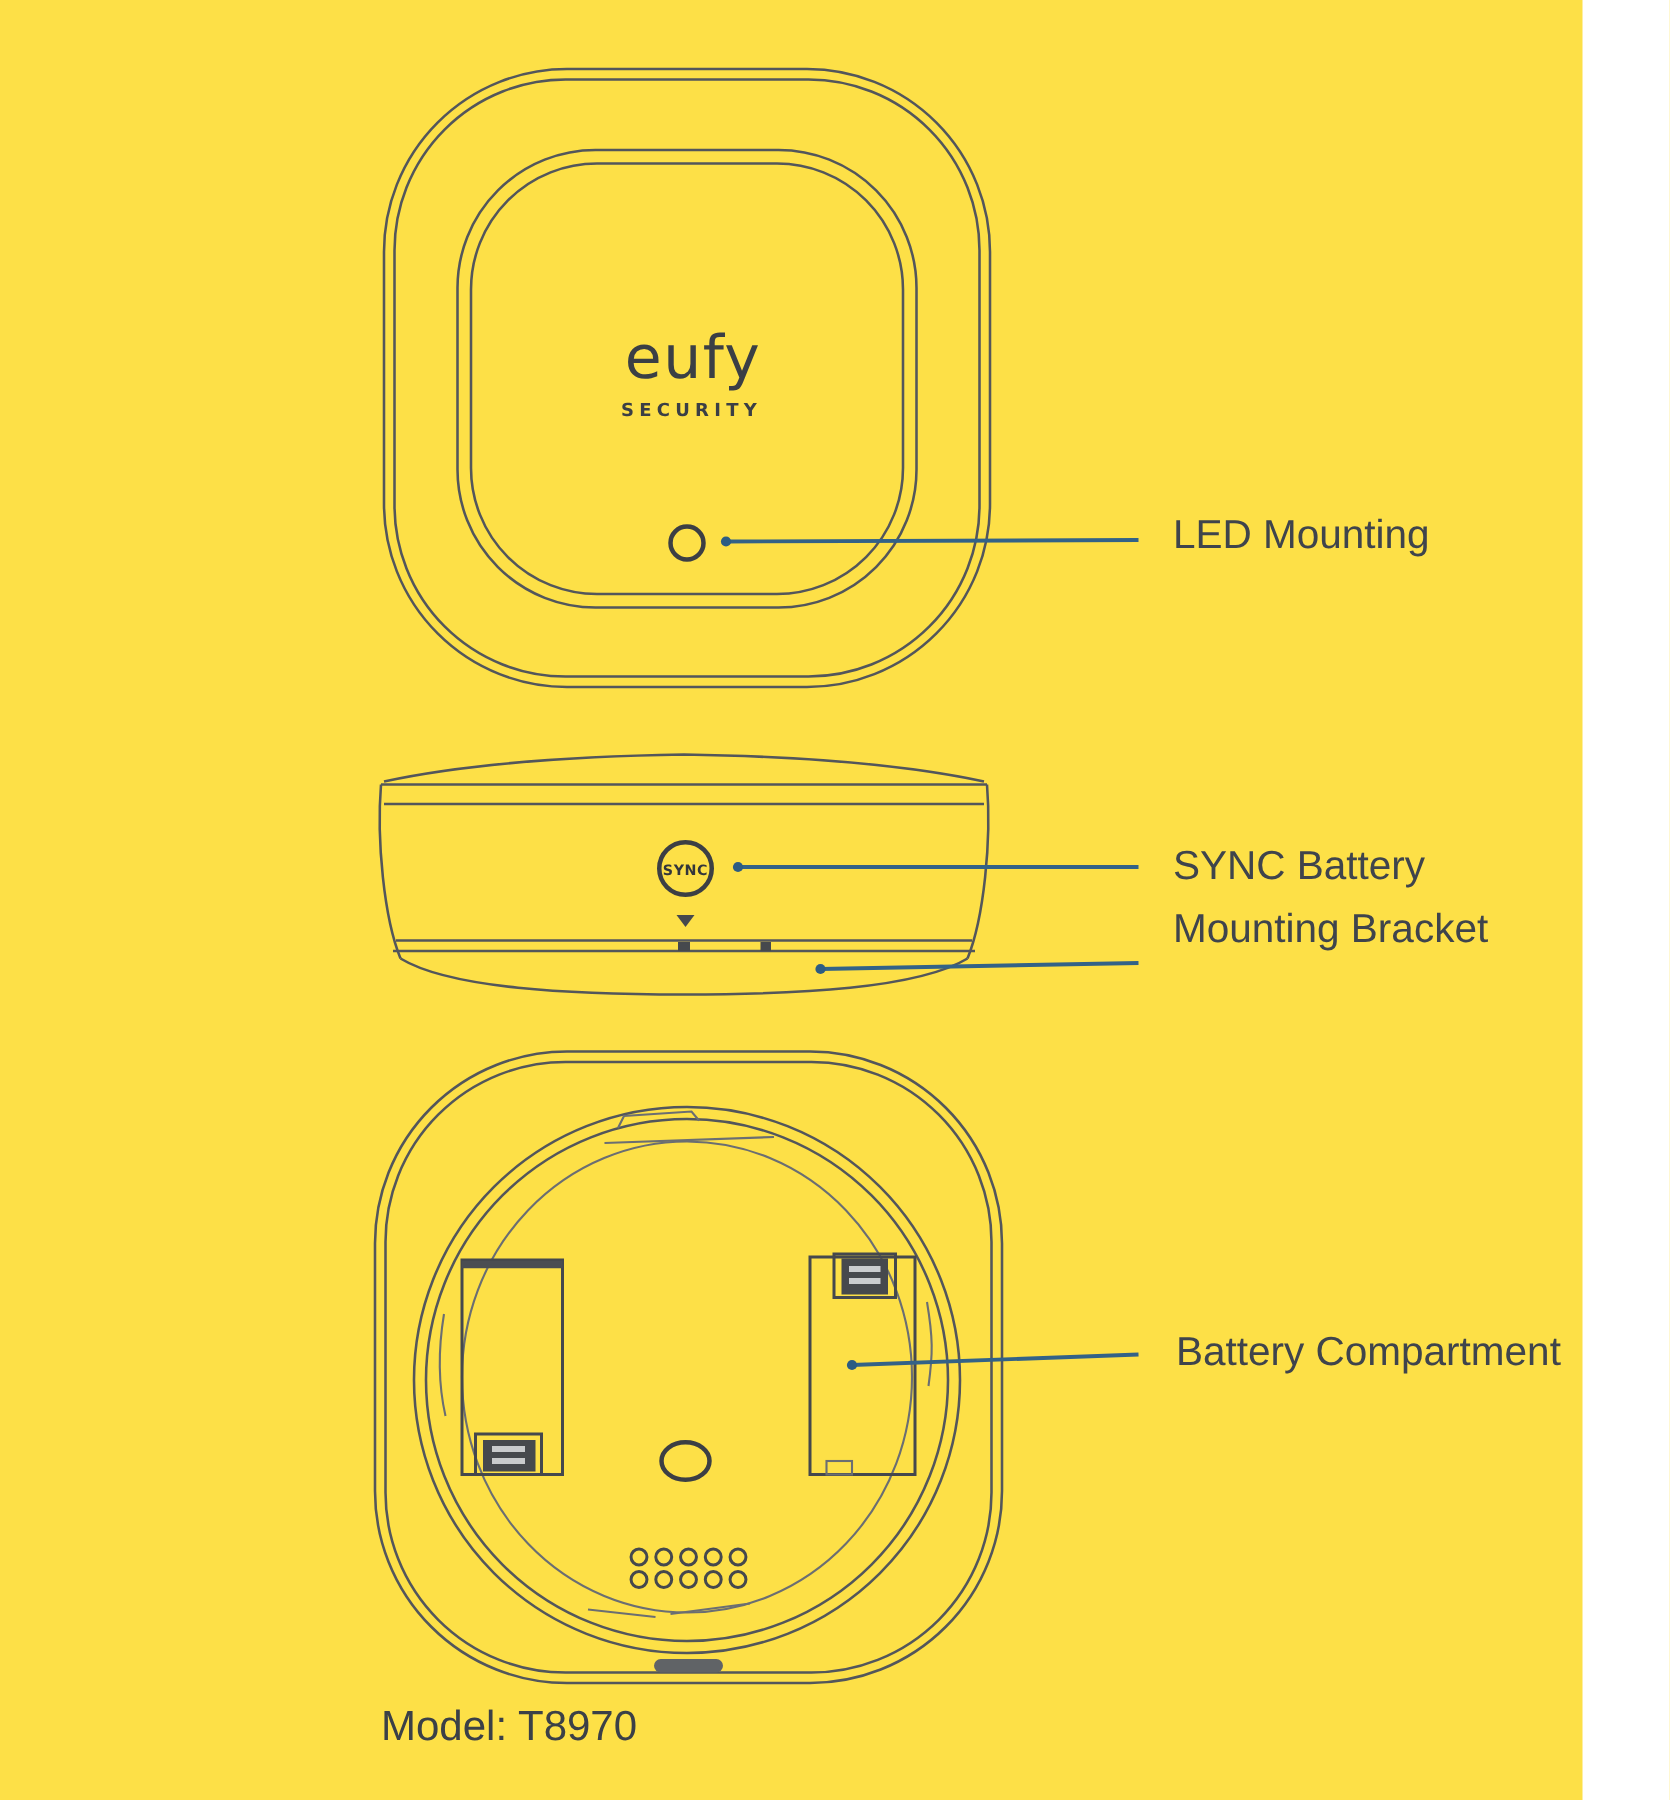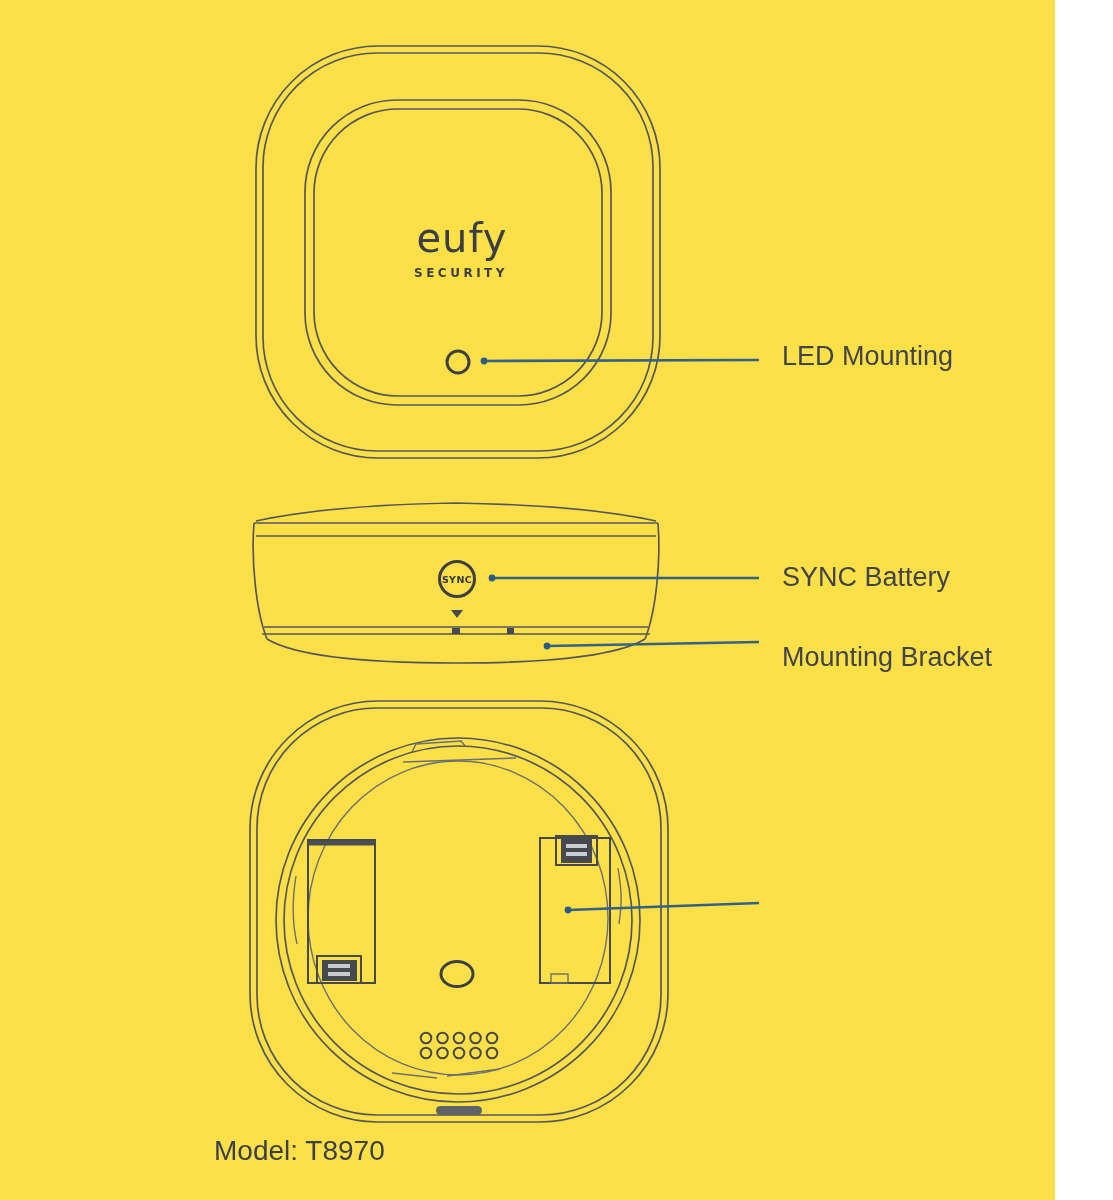--- a/index.html
+++ b/index.html
@@ -18,21 +18,21 @@
   .ldot{fill:#2c5c83;stroke:none;}
   
   .logo{font-family:"DejaVu Sans",sans-serif;font-size:40px;letter-spacing:1px;fill:#3b3f45;text-anchor:middle;}
   .logosub{font-family:"DejaVu Sans",sans-serif;font-size:12px;font-weight:600;letter-spacing:3.5px;fill:#3b3f45;text-anchor:middle;}
   .sync{font-family:"DejaVu Sans",sans-serif;font-size:9.5px;font-weight:700;letter-spacing:.4px;fill:#33363b;text-anchor:middle;}
   
   .label{
     position:absolute;color:#3f444c;font-size:27px;line-height:30px;white-space:nowrap;
     font-family:"Liberation Sans",sans-serif;
   }
-  .model{font-size:28px;line-height:32px;color:#3b4047;}
+  .model{font-size:28px;line-height:32px;color:#3b4047;margin-left:40px;}
 </style>
 </head>
 <body>
 
 <div class="canvas">
   <svg width="1113" height="1200" viewBox="0 0 1113 1200">
 
     <g>
       <rect class="ln" x="256" y="46" width="404" height="412" rx="122"></rect>
       <rect class="ln" x="263" y="53" width="390" height="398" rx="114"></rect>
@@ -115,15 +115,16 @@
       <circle class="ldot" cx="492" cy="578" r="3.4"></circle>
       <path class="leader" d="M 547 646 L 759 642"></path>
       <circle class="ldot" cx="547" cy="646" r="3.4"></circle>
       <path class="leader" d="M 568 910 L 759 903"></path>
       <circle class="ldot" cx="568" cy="910" r="3.4"></circle>
     </g>
   </svg>
 
   <div class="label" style="left:782px;top:341px">LED Mounting</div>
   <div class="label" style="left:782px;top:562px">SYNC Battery</div>
-  <div class="label" style="left:782px;top:642px">Mounting Bracket</div>
+  <div class="label" style="left:782px;top:604px">Mounting Bracket</div>
+  <div class="label" style="left:784px;top:886px">Battery Compartment</div>
   <div class="label model" style="left:214px;top:1135px">Model: T8970</div>
 </div>
 
 </body></html>

